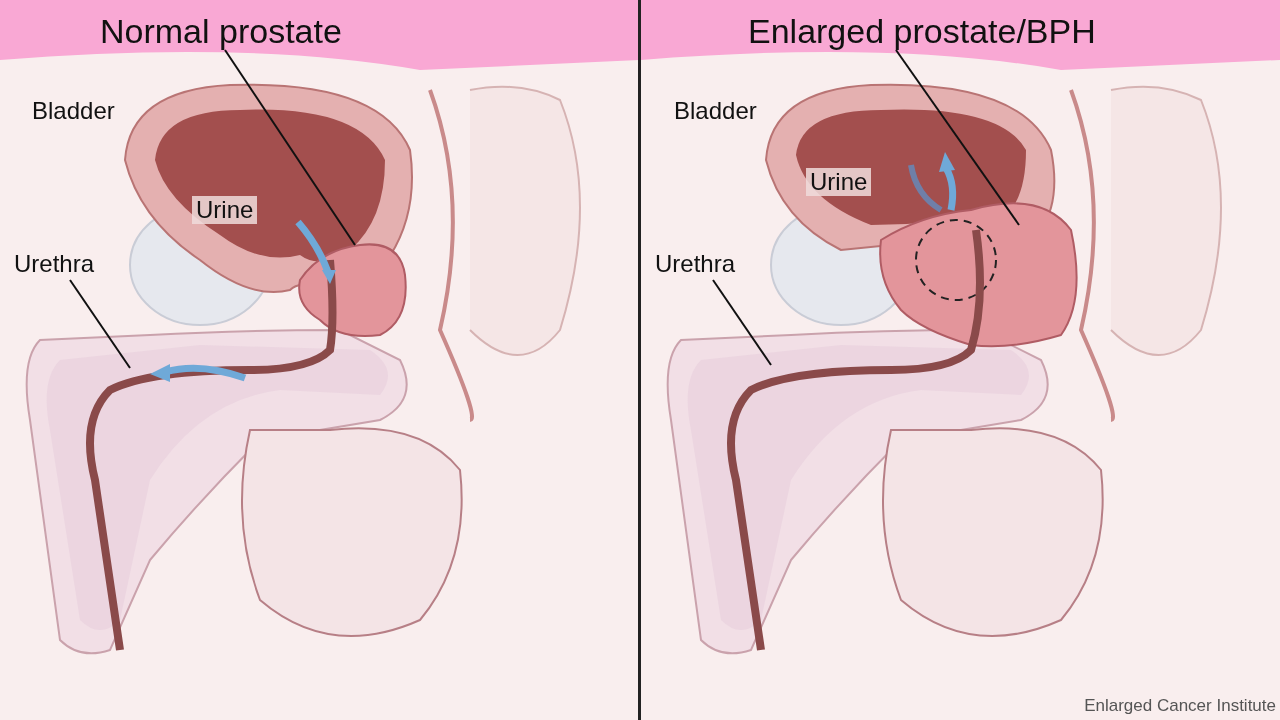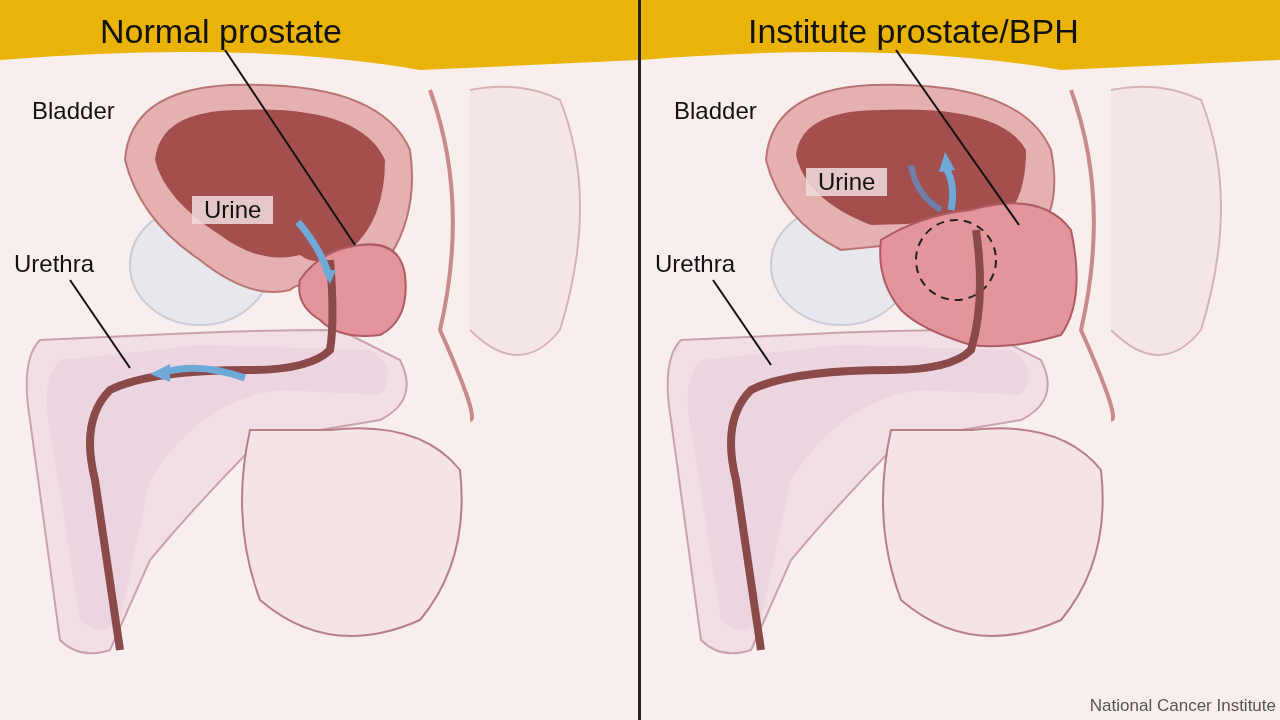--- a/index.html
+++ b/index.html
@@ -1,25 +1,25 @@
 <!DOCTYPE html>
 <html><head>
 <meta charset="utf-8">
 <style>
   html, body { margin: 0; padding: 0; background: #ffffff; }
   body { width: 1280px; height: 720px; position: relative; overflow: hidden; font-family: "Liberation Sans", sans-serif; }
-  .panel { position: absolute; top: 0; width: 639px; height: 720px; background: #eab308; overflow: hidden; }
+  .panel { position: absolute; top: 0; width: 639px; height: 720px; background: #f9a8d4; overflow: hidden; }
   .panel.left { left: 0; }
   .panel.right { left: 641px; }
   .divider { position: absolute; left: 638px; top: 0; width: 3px; height: 720px; background: #222; }
   svg { position: absolute; left: 0; top: 0; }
   .label { position: absolute; color: #111; white-space: nowrap; }
   .title { font-size: 34px; }
   .part { font-size: 24px; text-align: center; }
-  .urine-bg { background: rgba(240,220,220,0.85); padding: 0 12px; }
+  .urine-bg { background: rgba(240,220,220,0.85); padding: 0 4px; }
   .credit { position: absolute; right: 4px; bottom: 4px; font-size: 17px; color: #555; }
 </style>
 </head>
 <body>
 
 <div class="panel left">
   <svg width="639" height="720" viewBox="0 0 639 720">
 
     <path d="M0 60 Q250 40 420 70 L639 60 L639 720 L0 720 Z" fill="#f9eeee"></path>
 
@@ -72,18 +72,18 @@
 
     <path d="M240 240 Q280 215 330 210 Q400 190 430 230 Q445 300 420 335 Q370 350 330 345 Q280 330 260 310 Q235 280 240 240 Z" fill="#e3959b" stroke="#b05c64" stroke-width="2"></path>
     <circle cx="315" cy="260" r="40" fill="none" stroke="#222" stroke-width="2" stroke-dasharray="8 6"></circle>
     <path d="M335 230 Q345 300 330 350 Q310 370 250 370 Q150 370 110 390 Q80 420 95 480 L120 650" stroke="#8a4a4a" stroke-width="8" fill="none"></path>
     <path d="M270 165 Q275 195 300 210" stroke="#6f7fa8" stroke-width="6" fill="none"></path>
     <path d="M310 210 Q315 185 305 168" stroke="#6fa9d8" stroke-width="7" fill="none"></path>
     <polygon points="298,172 304,152 314,170" fill="#6fa9d8"></polygon>
     <line x1="255" y1="50" x2="378" y2="225" stroke="#111" stroke-width="2"></line>
     <line x1="72" y1="280" x2="130" y2="365" stroke="#111" stroke-width="2"></line>
   </svg>
-  <div class="label title" style="left:107px;top:12px;">Institute prostate/BPH</div>
+  <div class="label title" style="left:107px;top:12px;">Enlarged prostate/BPH</div>
   <div class="label part" style="left:33px;top:97px;">Bladder</div>
   <div class="label part urine-bg" style="left:165px;top:168px;">Urine</div>
   <div class="label part" style="left:14px;top:250px;">Urethra</div>
-  <div class="credit">National Cancer Institute</div>
+  <div class="credit">Enlarged Cancer Institute</div>
 </div>
 
 </body></html>

